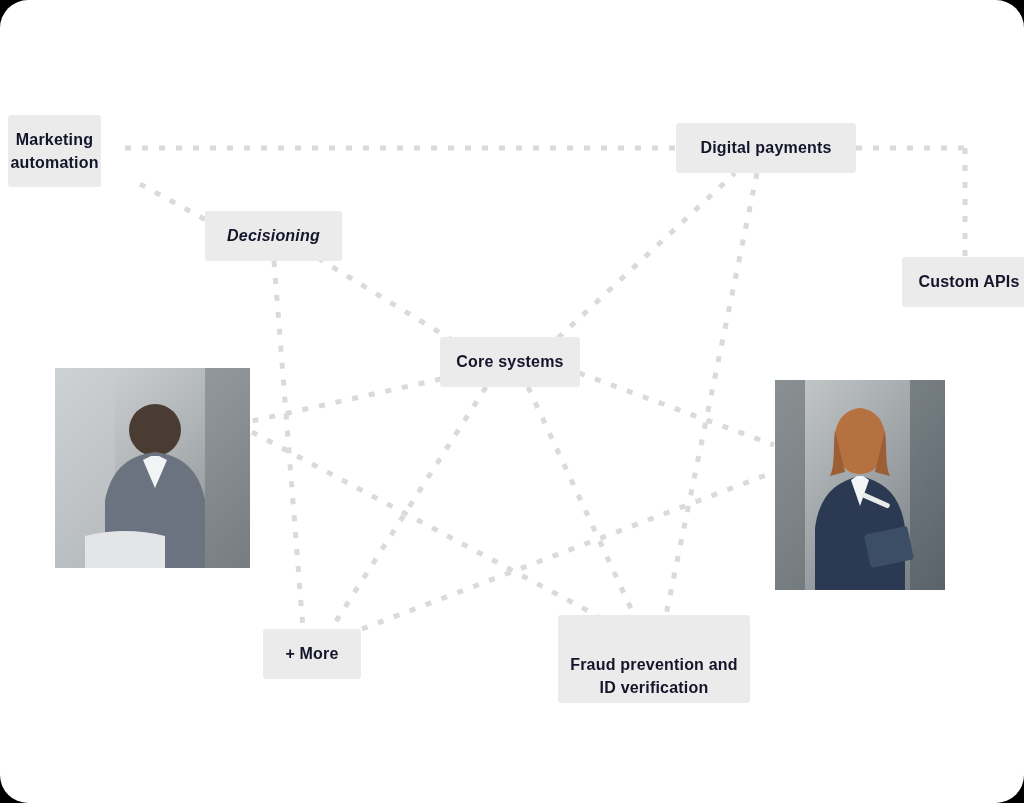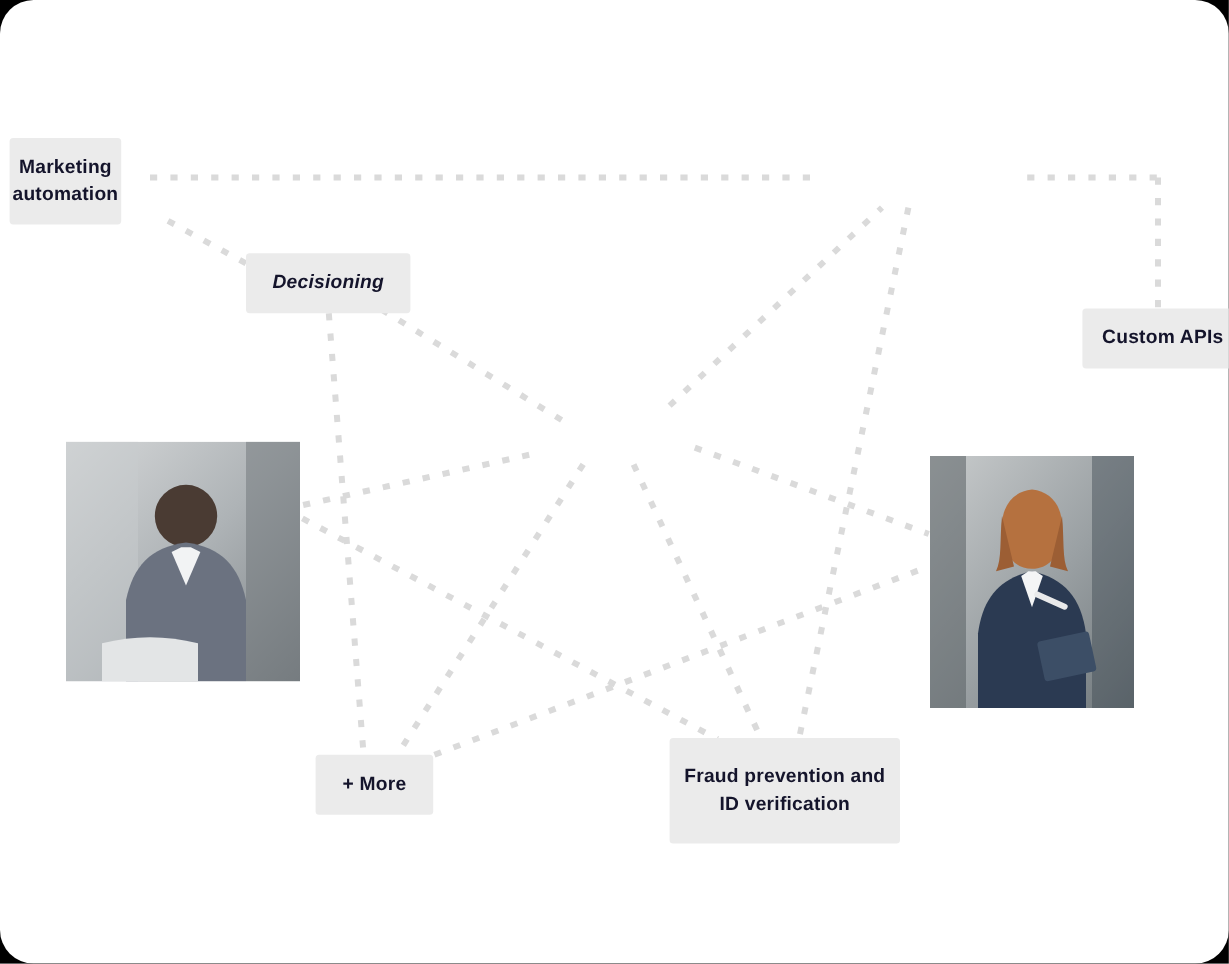--- a/index.html
+++ b/index.html
@@ -42,21 +42,21 @@
     border-radius:3px;
     box-sizing:border-box;
     padding:4px 10px;
   }
   .node-marketing{left:8px;top:115px;width:93px;height:72px;}
   .node-decisioning{left:205px;top:211px;width:137px;height:50px;font-style:italic;}
   .node-digital{left:676px;top:123px;width:180px;height:50px;}
   .node-custom{left:890px;top:257px;width:134px;height:50px;margin-left:12px;}
   .node-core{left:440px;top:337px;width:140px;height:50px;}
   .node-more{left:263px;top:629px;width:98px;height:50px;}
-  .node-fraud{left:558px;top:615px;width:192px;height:88px;}
+  .node-fraud{left:558px;top:615px;width:192px;height:88px;align-items:flex-end;}
 
   .photo{
     position:absolute;
     z-index:2;
     overflow:hidden;
   }
   .photo svg{display:block;width:100%;height:100%;}
   .photo-man{left:55px;top:368px;width:195px;height:200px;}
   .photo-woman{left:775px;top:380px;width:170px;height:210px;}
 </style>
@@ -124,25 +124,31 @@
   </div>
 
   <div class="node node-marketing">
     <span>Marketing automation</span>
   </div>
 
   <div class="node node-decisioning">
     <span>Decisioning</span>
   </div>
 
+  <div class="node node-digital">
+    <span>Digital payments</span>
+  </div>
 
   <div class="node node-custom">
     <span>Custom APIs</span>
   </div>
 
+  <div class="node node-core">
+    <span>Core systems</span>
+  </div>
 
   <div class="node node-more">
     <span>+ More</span>
   </div>
 
   <div class="node node-fraud">
     <span>Fraud prevention and ID verification</span>
   </div>
 
 </div>

